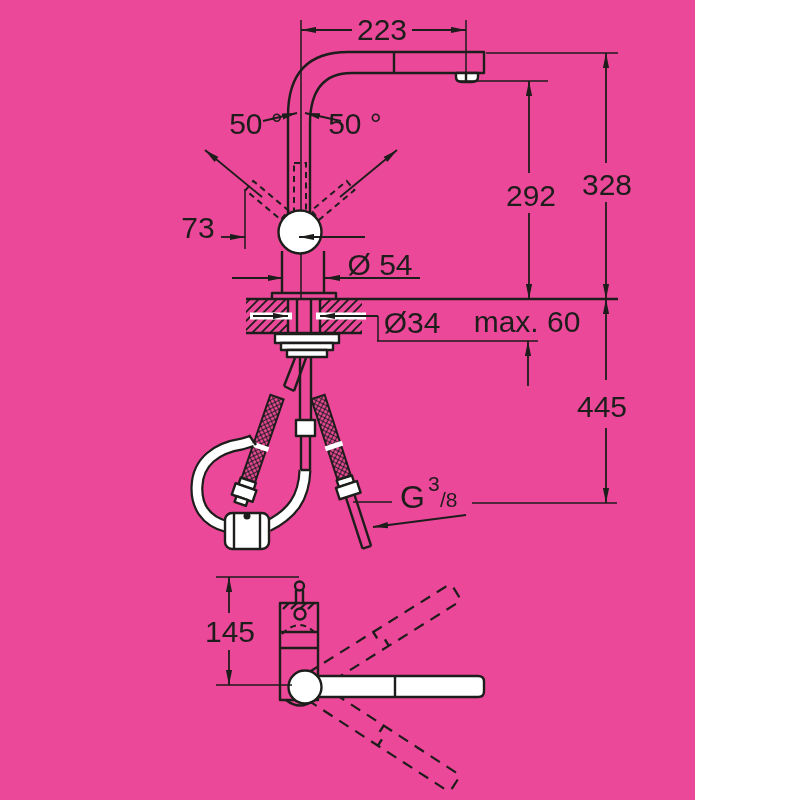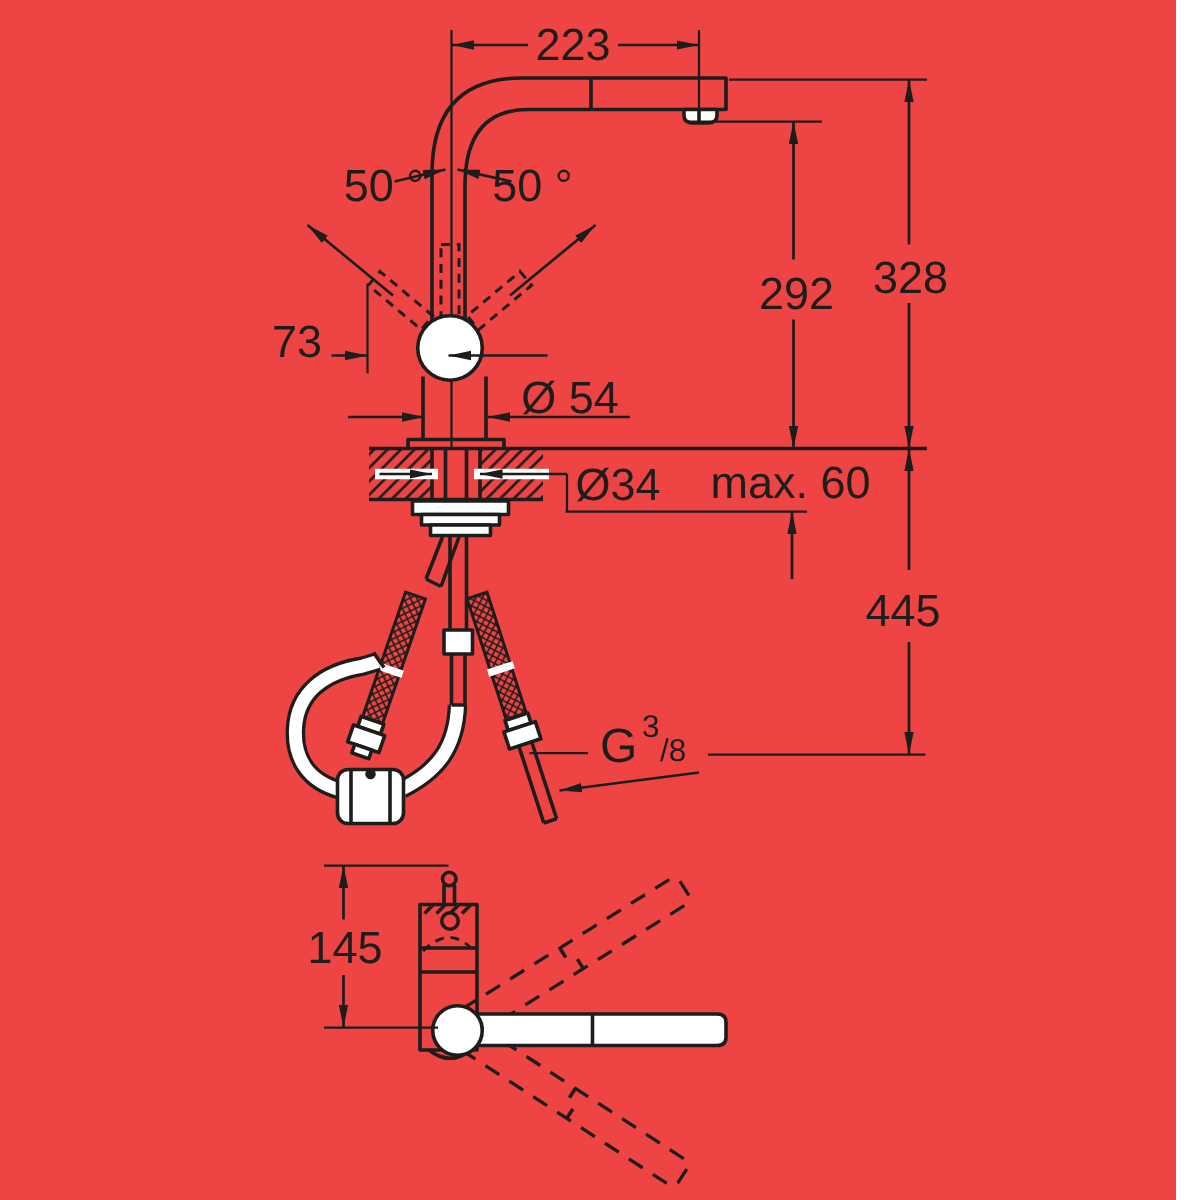--- a/index.html
+++ b/index.html
@@ -1,16 +1,16 @@
 <!DOCTYPE html>
 <html><head>
 <meta charset="utf-8">
 <style>
   html,body{margin:0;padding:0;background:#ffffff;}
-  .stage{width:784px;height:800px;background:#ef4444;position:relative;overflow:hidden;}
+  .stage{width:695px;height:800px;background:#ec4899;position:relative;overflow:hidden;}
   svg{display:block;}
   .obj{stroke:#1d1d1b;stroke-width:2.4;fill:none;stroke-linecap:butt;stroke-linejoin:round;}
   .objf{stroke:#1d1d1b;stroke-width:2.4;fill:#ffffff;stroke-linejoin:round;}
   .diml{stroke:#1d1d1b;stroke-width:1.8;fill:none;}
   .extl{stroke:#1d1d1b;stroke-width:1.5;fill:none;}
   .dashl{stroke:#1d1d1b;stroke-width:2;fill:none;stroke-dasharray:6 4.5;}
   .dasha{stroke:#1d1d1b;stroke-width:2.2;fill:none;stroke-dasharray:11 8;}
   .whitel{stroke:#ffffff;stroke-width:7;fill:none;}
   .dim{font-family:"Liberation Sans",sans-serif;font-size:30px;fill:#1d1d1b;}
   .dimsm{font-family:"Liberation Sans",sans-serif;font-size:21px;fill:#1d1d1b;}

